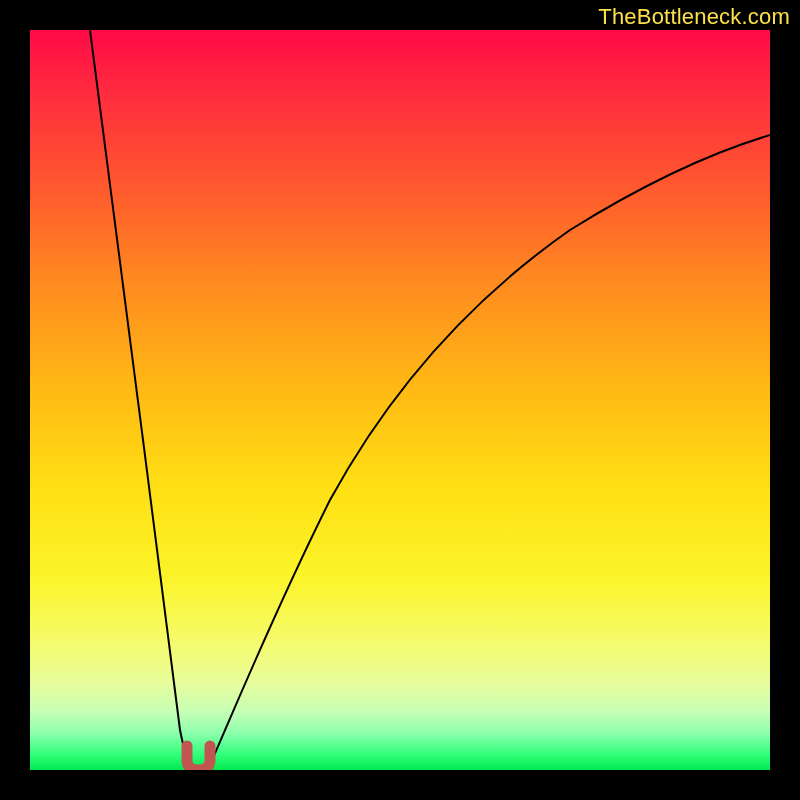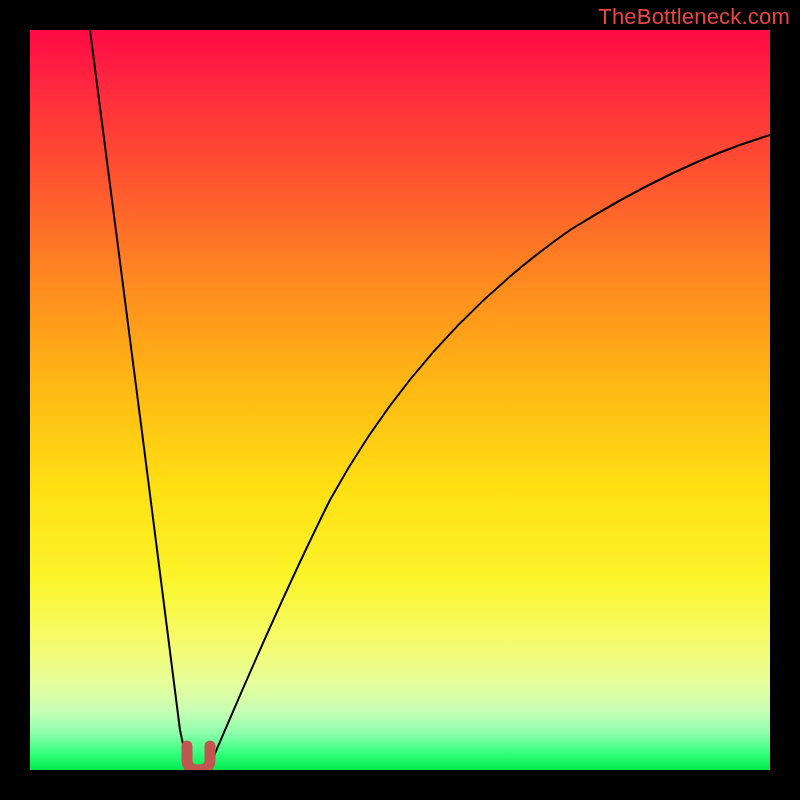--- a/index.html
+++ b/index.html
@@ -46,21 +46,21 @@
     position: absolute;
     left: 0;
     top: 0;
     width: 740px;
     height: 740px;
   }
   .watermark {
     position: absolute;
     top: 4px;
     right: 10px;
-    color: #ef4444;
+    color: #fde047;
     font-size: 22px;
     font-weight: 400;
     letter-spacing: 0.2px;
     user-select: none;
   }
 </style>
 </head>
 <body>
 
 <div class="watermark">TheBottleneck.com</div>

